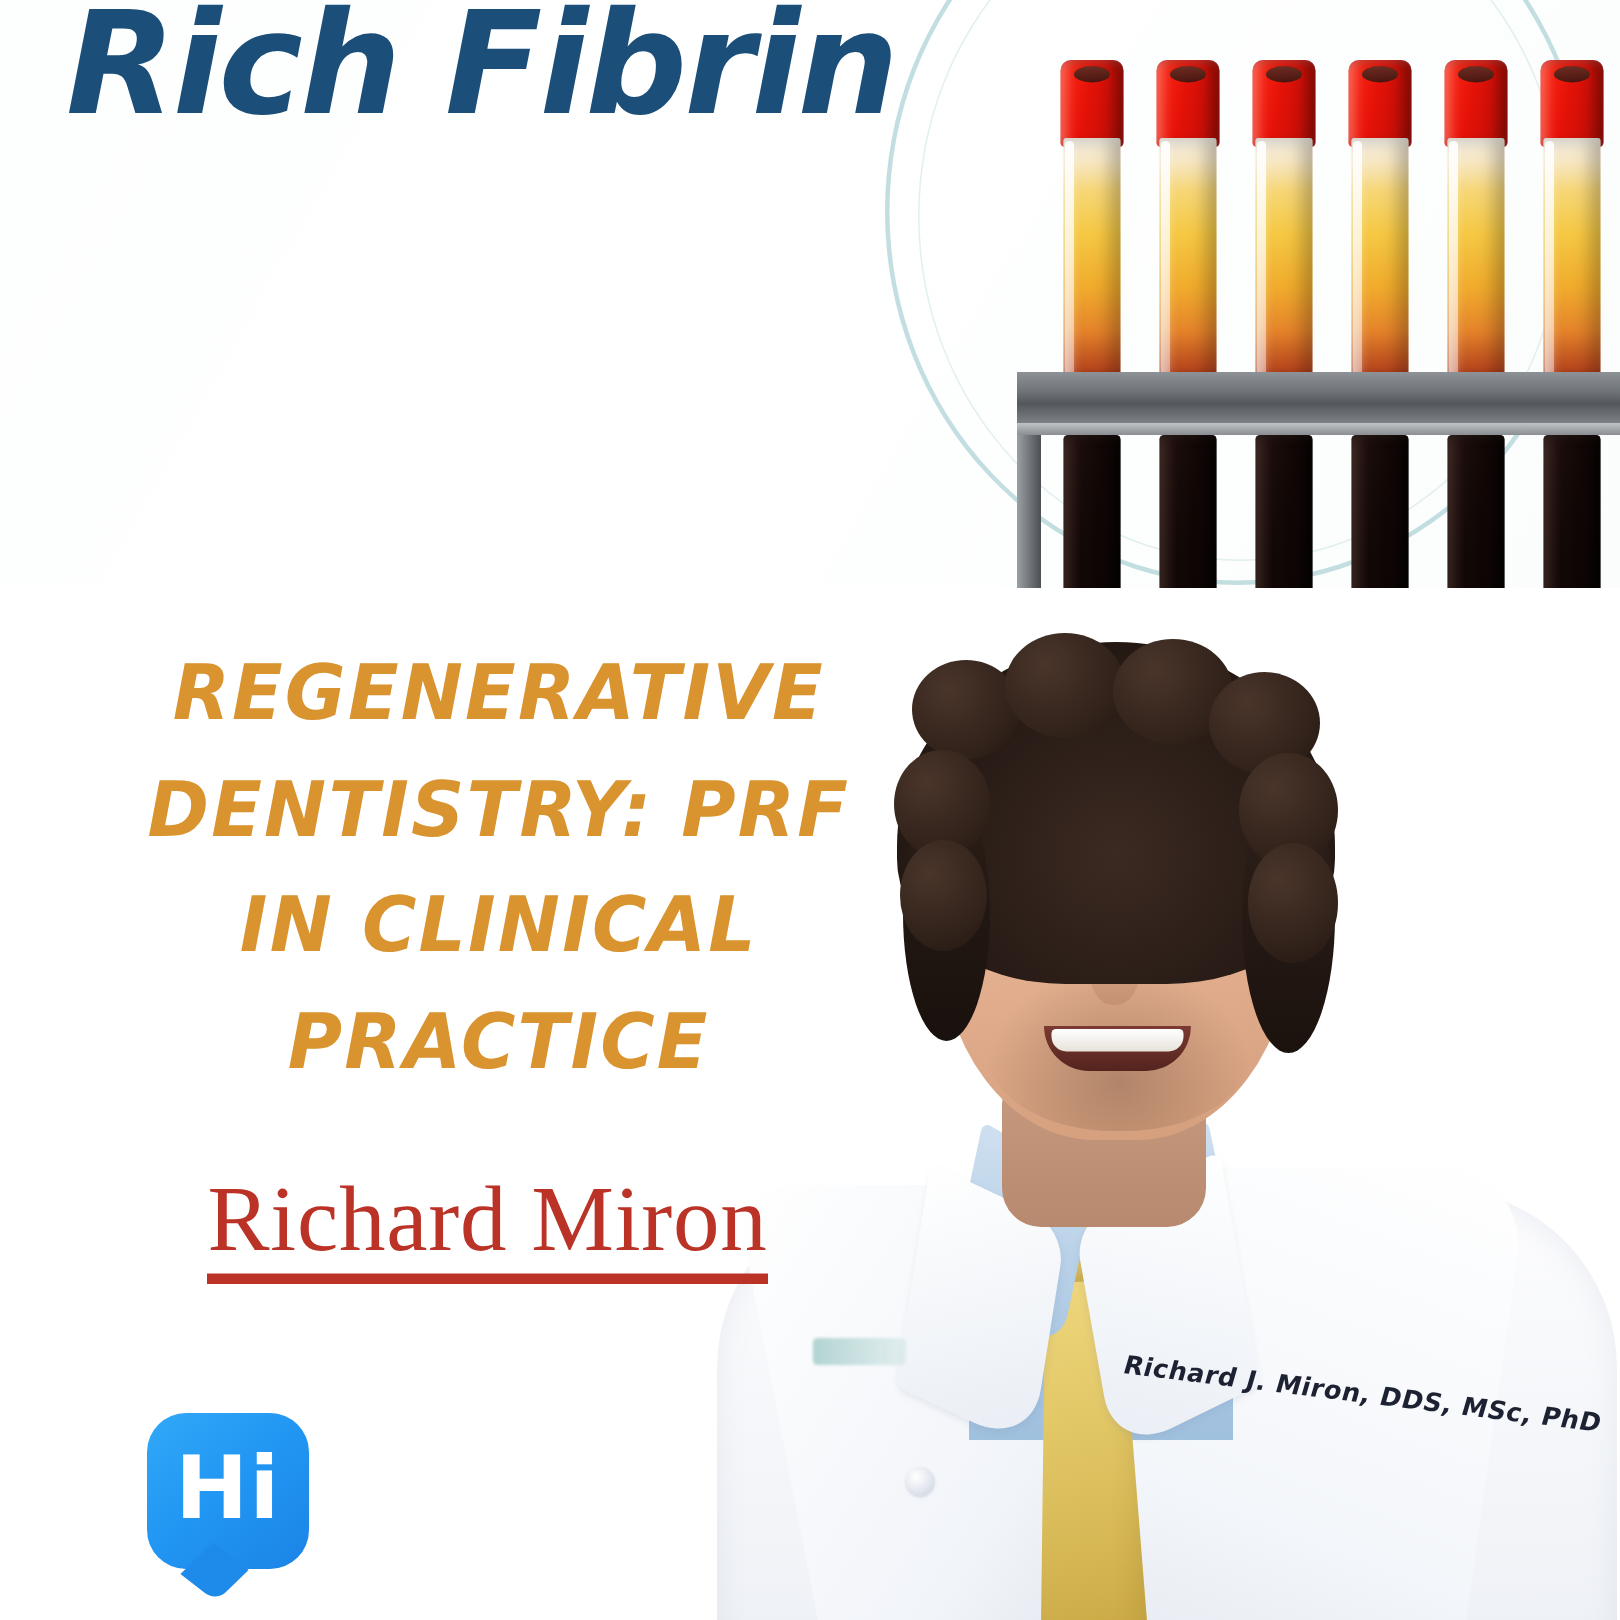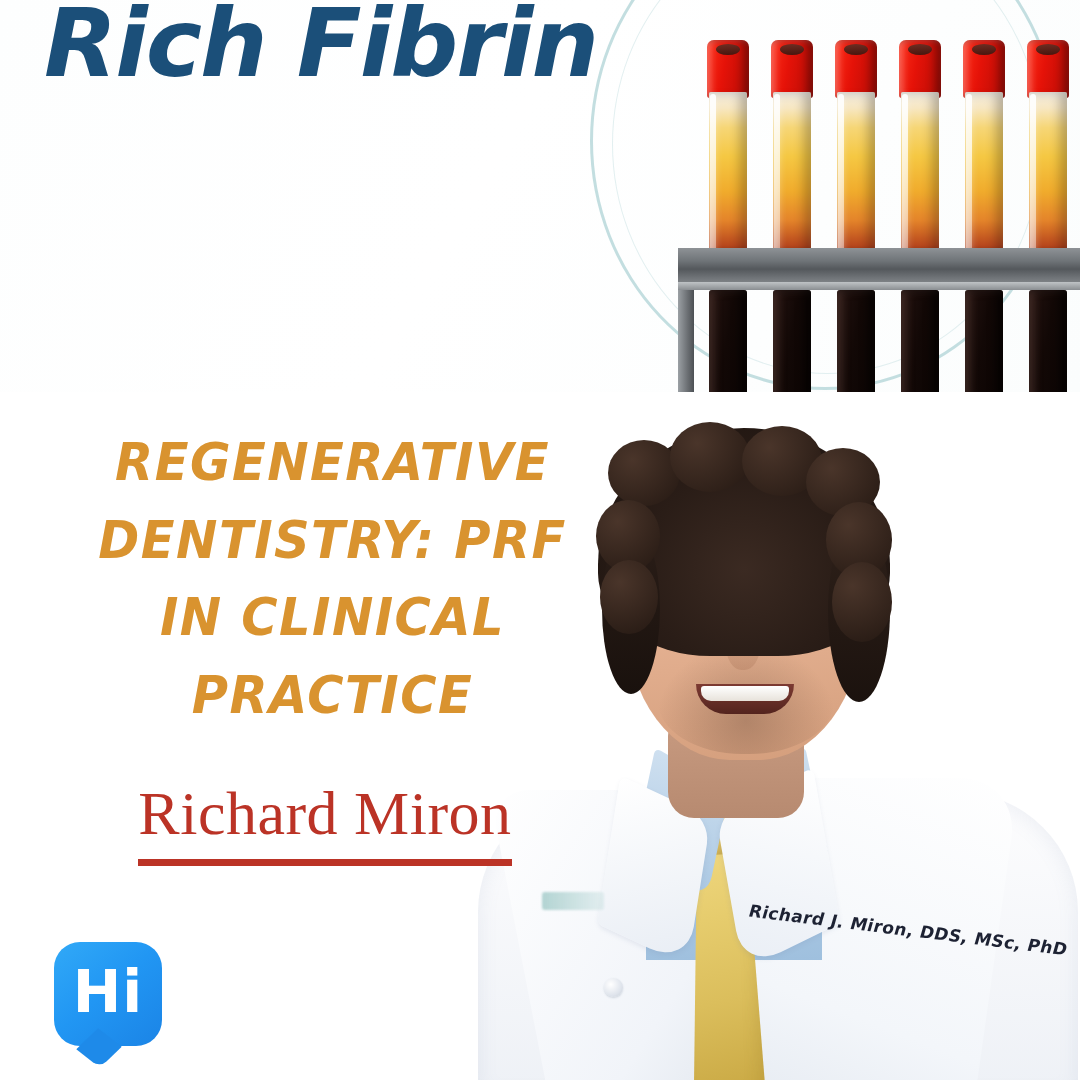--- a/index.html
+++ b/index.html
@@ -54,21 +54,21 @@
   
   .course-title{position:absolute;left:50px;top:424px;width:565px;text-align:center;
           font-family:"DejaVu Sans",sans-serif;font-weight:700;font-style:italic;
           font-size:51px;line-height:1.52;letter-spacing:1.5px;color:#d9932f;
           text-transform:uppercase;transform:scaleX(.97);}
 
   
   .speaker{position:absolute;left:60px;top:779px;width:530px;text-align:center;}
   .speaker-name{font-family:"Liberation Serif","DejaVu Serif",serif;font-size:62px;
           color:#bb3326;letter-spacing:.5px;display:inline-block;
-          border-bottom:7px solid #bb3326;padding-bottom:12px;line-height:1.1;}
+          border-bottom:7px solid #bb3326;padding-bottom:2px;line-height:1.1;}
 
   
   .portrait{position:absolute;left:430px;top:392px;width:650px;height:688px;overflow:hidden;}
   .ph-bg{position:absolute;inset:0;background:#ffffff;}
 
   
   .coat{position:absolute;left:48px;top:400px;width:600px;height:300px;
         background:linear-gradient(180deg,#fdfdfe,#eef1f6);
         border-radius:120px 120px 0 0;
         box-shadow:inset 0 4px 20px rgba(120,140,170,.12);}
@@ -145,21 +145,21 @@
         background:linear-gradient(90deg,rgba(120,180,176,.55),rgba(150,200,196,.2));
         border-radius:3px;filter:blur(1px);}
   .coat-name{position:absolute;left:318px;top:528px;font-family:"DejaVu Sans",sans-serif;
         font-weight:700;font-size:17px;color:#1d2233;letter-spacing:.4px;
         transform:rotate(7deg) skewX(-9deg);white-space:nowrap;}
 
   
   .logo{position:absolute;left:54px;top:942px;display:flex;align-items:center;gap:18px;}
   .logo-mark{position:relative;width:108px;height:104px;border-radius:26px;
         background:linear-gradient(140deg,#31a9f7 0%,#2196f3 48%,#1b84e6 100%);
-        display:flex;align-items:center;justify-content:center;}
+        display:flex;align-items:center;justify-content:center;margin-left:44px;}
   .logo-mark:after{content:"";position:absolute;left:30px;bottom:-17px;width:30px;height:30px;
         background:#1e8ae9;border-radius:0 0 9px 0;transform:rotate(38deg) skewX(-8deg);}
   .logo-hi{position:relative;z-index:2;color:#fff;font-family:"DejaVu Sans",sans-serif;
         font-weight:700;font-size:58px;letter-spacing:1px;line-height:1;padding-bottom:4px;}
   .logo-word{font-family:"DejaVu Sans",sans-serif;font-weight:700;font-size:76px;
         color:#08090b;letter-spacing:-1px;line-height:1;}
 </style>
 </head>
 <body>
 

